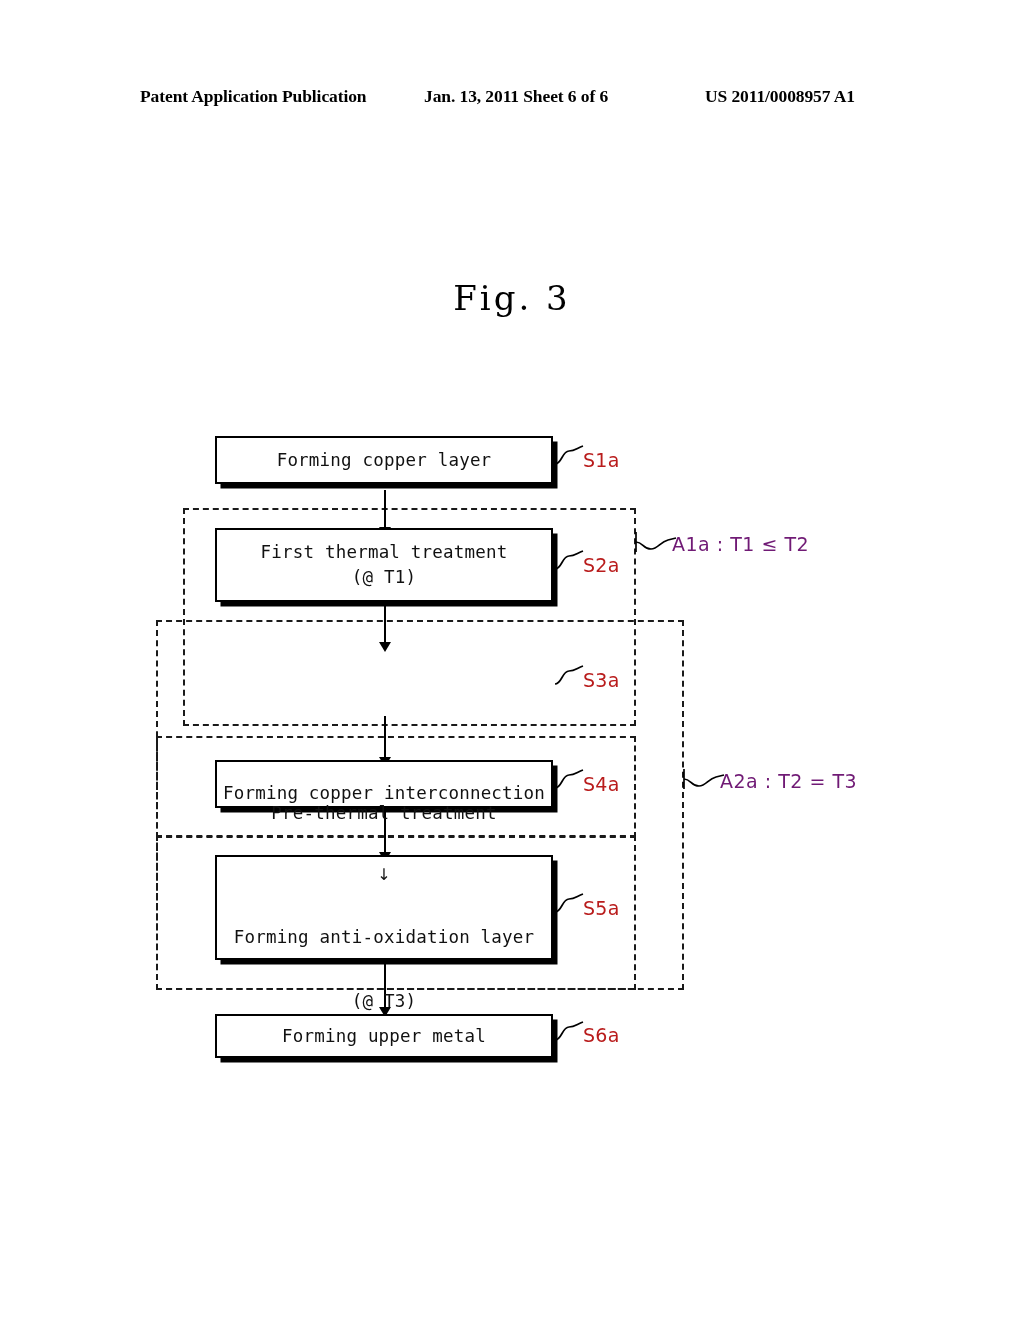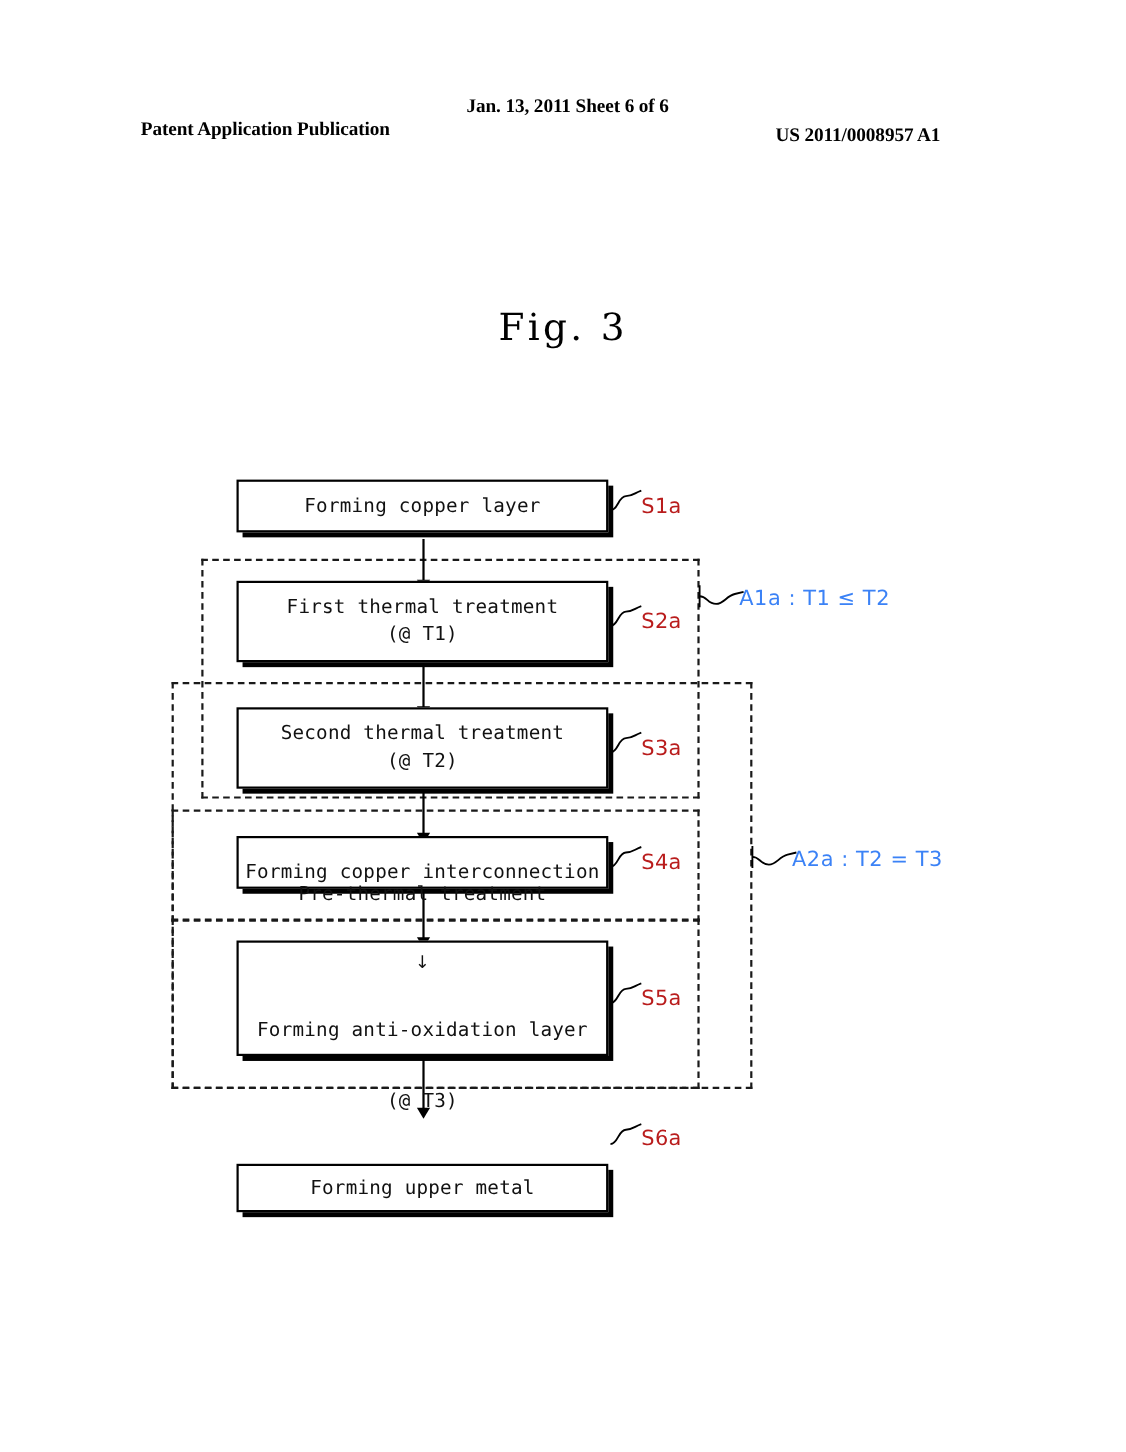--- a/index.html
+++ b/index.html
@@ -26,23 +26,23 @@
   }
   #page-header .hdr {
     position: absolute;
     font-family: "Liberation Serif", "DejaVu Serif", serif;
     font-weight: bold;
     font-size: 17.5px;
     letter-spacing: -0.1px;
     white-space: nowrap;
     top: 0;
   }
-  #hdr-pub   { left: 128px; margin-top: 21px; }
+  #hdr-pub   { left: 140px; }
   #hdr-date  { left: 424px; }
-  #hdr-num   { left: 705px; margin-top: 26px; }
+  #hdr-num   { left: 705px; }
 
   
   #fig-title {
     position: absolute;
     left: 0;
     top: 278px;
     width: 1024px;
     text-align: center;
     font-family: "DejaVu Serif", "Liberation Serif", serif;
     font-size: 34px;
@@ -125,21 +125,21 @@
   }
   .leader { position: absolute; }
 
   
   .group-label {
     position: absolute;
     font-family: "DejaVu Sans", "Liberation Sans", sans-serif;
     font-size: 19px;
     letter-spacing: 0.5px;
     white-space: nowrap;
-    color: #3b82f6;
+    color: #701a75;
   }
 </style>
 </head>
 <body>
 
 <div id="page-header">
   <div class="hdr" id="hdr-pub">Patent Application Publication</div>
   <div class="hdr" id="hdr-date">Jan. 13, 2011   Sheet 6 of 6</div>
   <div class="hdr" id="hdr-num">US 2011/0008957 A1</div>
 </div>
@@ -172,24 +172,20 @@
 
   <div class="node" style="left:215px; top:528px; width:338px; height:74px;">
     <span class="ln">First thermal treatment</span>
     <span class="ln">(@ T1)</span>
   </div>
   <svg class="leader" style="left:553px; top:547px;" width="32" height="26" viewBox="0 0 32 26">
     <path d="M2 22 C 9 22, 9 9, 16 9 C 22 9, 24 6, 30 4" fill="none" stroke="#000" stroke-width="1.7"></path>
   </svg>
   <div class="step-label" style="left:583px; top:554px;text-align:center;">S2a</div>
 
-  <div class="node" style="left:215px; top:643px; width:338px; height:74px;">
-    <span class="ln">Second thermal treatment</span>
-    <span class="ln">(@ T2)</span>
-  </div>
   <svg class="leader" style="left:553px; top:662px;" width="32" height="26" viewBox="0 0 32 26">
     <path d="M2 22 C 9 22, 9 9, 16 9 C 22 9, 24 6, 30 4" fill="none" stroke="#000" stroke-width="1.7"></path>
   </svg>
   <div class="step-label" style="left:583px; top:669px;">S3a</div>
 
   <div class="node" style="left:215px; top:760px; width:338px; height:48px;justify-content:flex-end;">
     <span class="ln">Forming copper interconnection</span>
   </div>
   <svg class="leader" style="left:553px; top:766px;" width="32" height="26" viewBox="0 0 32 26">
     <path d="M2 22 C 9 22, 9 9, 16 9 C 22 9, 24 6, 30 4" fill="none" stroke="#000" stroke-width="1.7"></path>
@@ -200,21 +196,21 @@
     <span class="ln">Pre-thermal treatment</span>
     <span class="inner-arrow">↓</span>
     <span class="ln">Forming anti-oxidation layer</span>
     <span class="ln">(@ T3)</span>
   </div>
   <svg class="leader" style="left:553px; top:890px;" width="32" height="26" viewBox="0 0 32 26">
     <path d="M2 22 C 9 22, 9 9, 16 9 C 22 9, 24 6, 30 4" fill="none" stroke="#000" stroke-width="1.7"></path>
   </svg>
   <div class="step-label" style="left:583px; top:897px;">S5a</div>
 
-  <div class="node" style="left:215px; top:1014px; width:338px; height:44px;margin-top:44px;">
+  <div class="node" style="left:215px; top:1014px; width:338px; height:44px;">
     <span class="ln">Forming upper metal</span>
   </div>
   <svg class="leader" style="left:553px; top:1018px;" width="32" height="26" viewBox="0 0 32 26">
     <path d="M2 22 C 9 22, 9 9, 16 9 C 22 9, 24 6, 30 4" fill="none" stroke="#000" stroke-width="1.7"></path>
   </svg>
   <div class="step-label" style="left:583px; top:1024px;">S6a</div>
 
   <svg class="leader" style="left:630px; top:529px;" width="48" height="30" viewBox="0 0 48 30">
     <path d="M6 3 L6 23" fill="none" stroke="#000" stroke-width="1.7"></path>
     <path d="M6 13 C 13 13, 13 20, 21 20 C 28 20, 30 13, 38 11 L46 9" fill="none" stroke="#000" stroke-width="1.7"></path>

